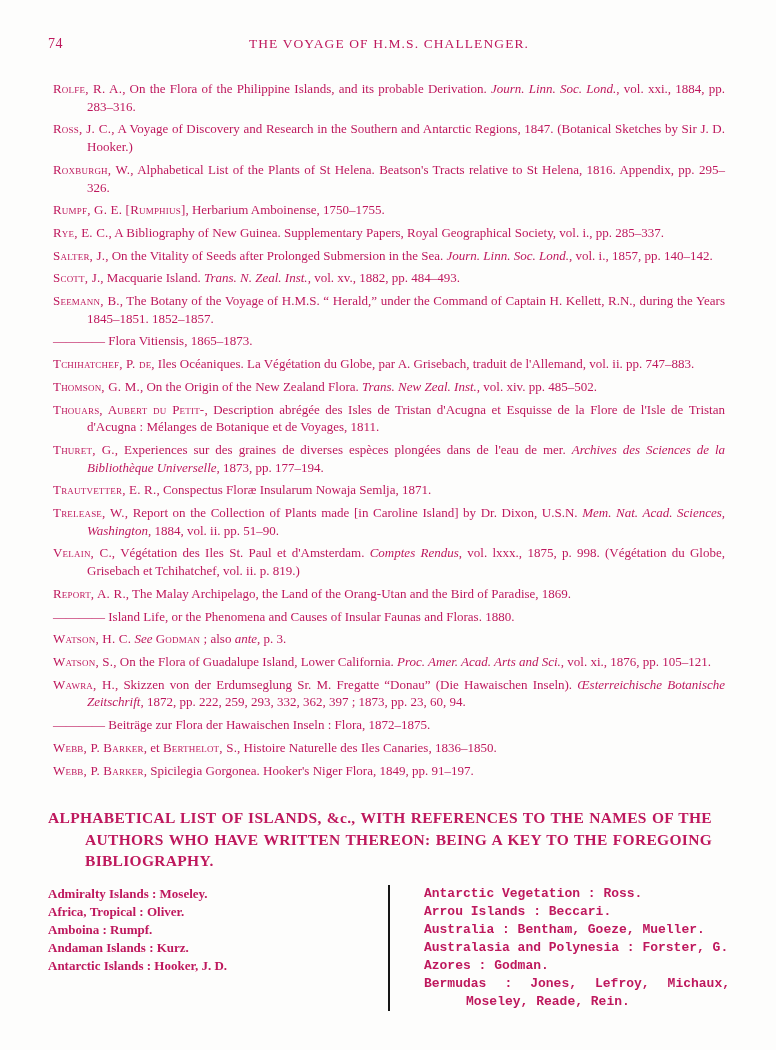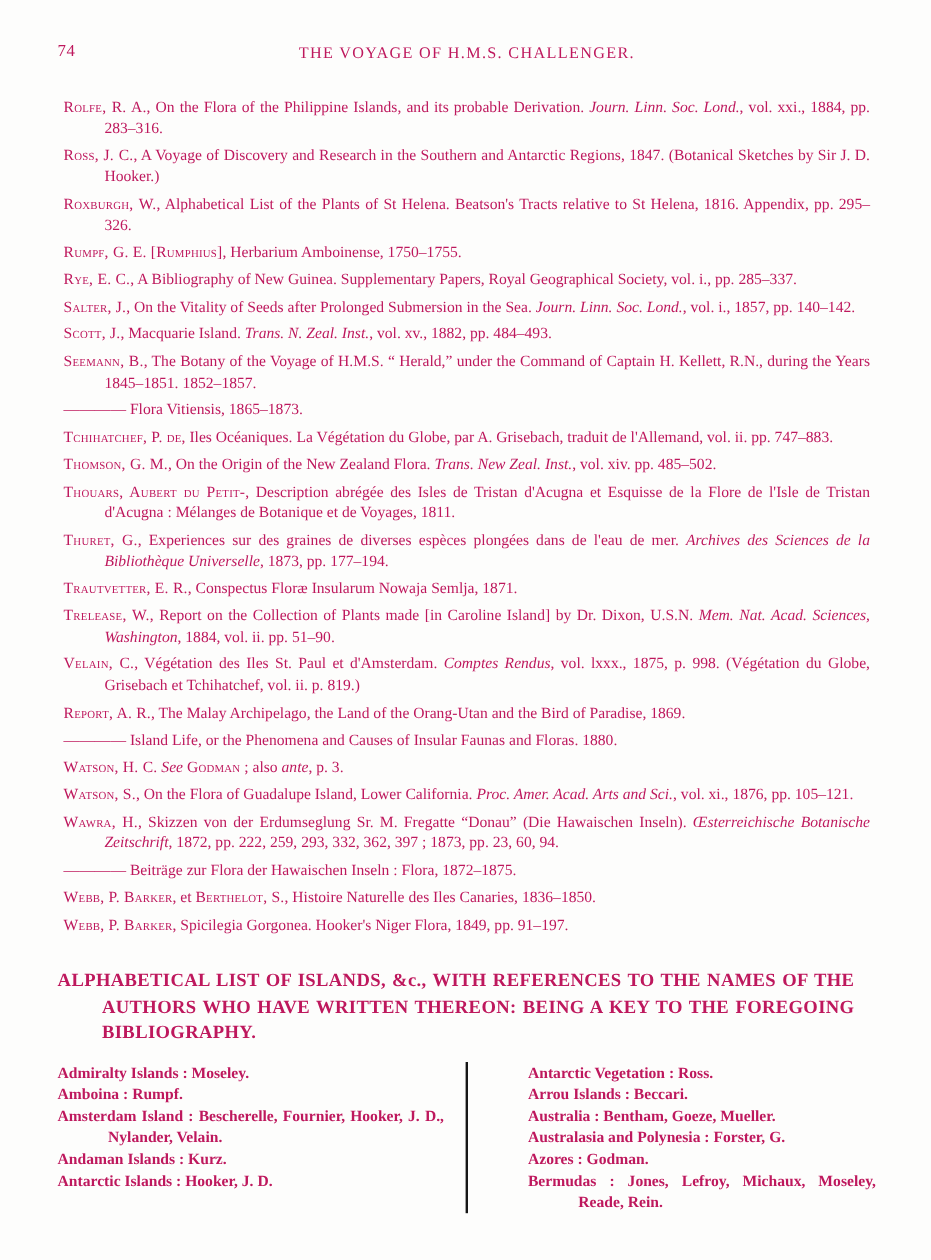--- a/index.html
+++ b/index.html
@@ -62,21 +62,21 @@
   }
   .key-col {
     width: 50%;
     box-sizing: border-box;
   }
   .key-col-left { padding-right: 18px; font-family: Liberation Serif, serif; }
   .column-divider {
     width: 0;
     border-left: 2px solid #161616;
   }
-  .key-col-right { padding-left: 50px; }
+  .key-col-right { padding-left: 34px; font-family: Liberation Mono, monospace; }
   .key-item {
     margin: 0;
     font-size: 13px;
     font-weight: 700;
     line-height: 18px;
     padding-left: 42px;
     text-indent: -42px;
     text-align: justify;
   }
 </style>
@@ -116,22 +116,22 @@
       <p class="entry"><span class="sc">Webb, P. Barker</span><span>, et </span><span class="sc">Berthelot, S.</span><span>, Histoire Naturelle des Iles Canaries, 1836–1850.</span></p>
       <p class="entry"><span class="sc">Webb, P. Barker</span><span>, Spicilegia Gorgonea. Hooker's Niger Flora, 1849, pp. 91–197.</span></p>
     </div>
 
   <div class="islands-key">
     <p class="key-heading">ALPHABETICAL LIST OF ISLANDS, &amp;c., WITH REFERENCES TO THE NAMES OF THE AUTHORS WHO HAVE WRITTEN THEREON: BEING A KEY TO THE FOREGOING BIBLIOGRAPHY.</p>
 
     <div class="key-columns">
       <div class="key-col key-col-left">
           <p class="key-item">Admiralty Islands : Moseley.</p>
+          <p class="key-item">Africa, Tropical : Oliver.</p>
           <p class="key-item">Amboina : Rumpf.</p>
-          <p class="key-item">Amsterdam Island : Bescherelle, Fournier, Hooker, J. D., Nylander, Velain.</p>
           <p class="key-item">Andaman Islands : Kurz.</p>
           <p class="key-item">Antarctic Islands : Hooker, J. D.</p>
         </div>
       <div class="column-divider"></div>
       <div class="key-col key-col-right">
           <p class="key-item">Antarctic Vegetation : Ross.</p>
           <p class="key-item">Arrou Islands : Beccari.</p>
           <p class="key-item">Australia : Bentham, Goeze, Mueller.</p>
           <p class="key-item">Australasia and Polynesia : Forster, G.</p>
           <p class="key-item">Azores : Godman.</p>

